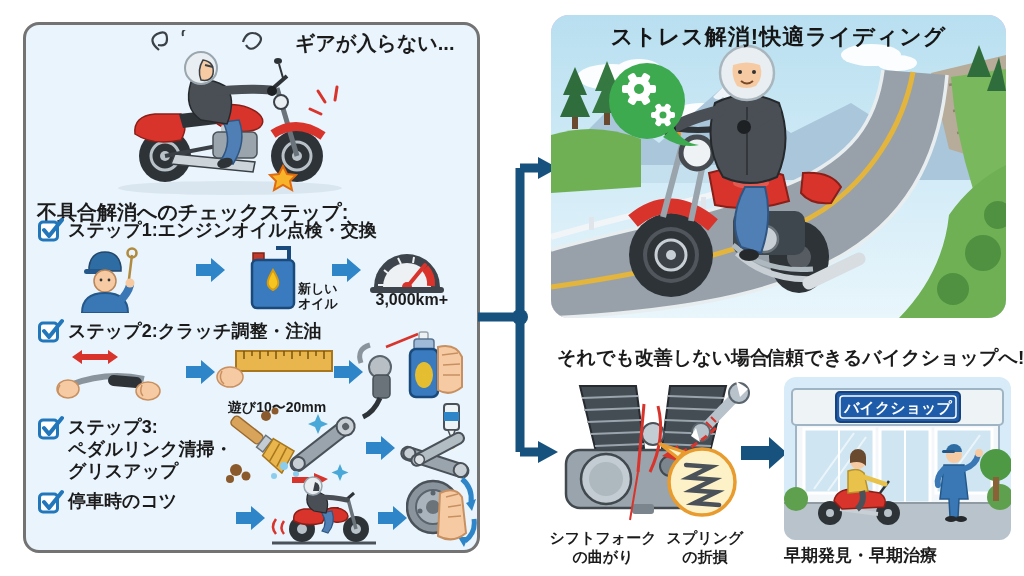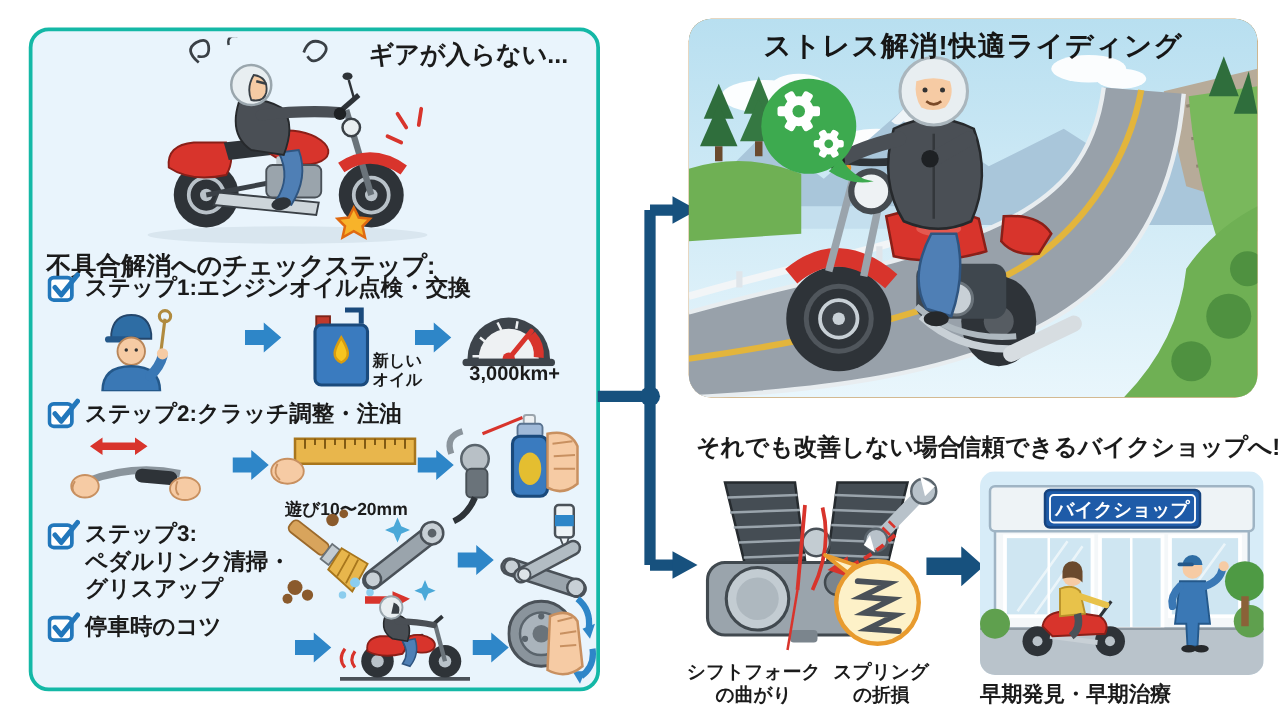--- a/index.html
+++ b/index.html
@@ -2,30 +2,30 @@
 <html><head>
 <meta charset="utf-8">
 <style>
   *{margin:0;padding:0;box-sizing:border-box}
   html,body{width:1024px;height:576px}
   body{position:relative;background:#ffffff;overflow:hidden;
        font-family:"Liberation Sans","DejaVu Sans",sans-serif;
        font-weight:700;color:#1b1b1b}
   .abs{position:absolute}
   .left-panel{left:23px;top:22px;width:457px;height:531px;background:#e9f4fc;
-              border:3px solid #14b8a6;border-radius:16px}
+              border:3px solid #737373;border-radius:16px}
   .caption{font-size:20px;white-space:nowrap}
   .heading{font-size:20px;white-space:nowrap}
   .step-label{font-size:18px;white-space:nowrap}
   .step-lines span{display:block;font-size:18px;line-height:22px;white-space:nowrap}
   .small-note{font-size:13px;line-height:15px;text-align:left}
   .mid-note{font-size:14px;text-align:center;white-space:nowrap}
   .gauge-label{font-size:16px;text-align:right}
   .ride-scene{left:551px;top:15px;width:455px;height:303px;border-radius:18px;
-              overflow:hidden;background:#a16207}
+              overflow:hidden;background:#f0abfc}
   .scene-title{position:absolute;left:0;top:7px;width:100%;text-align:center;
                font-size:22px;color:#161616;letter-spacing:1px}
   .sub-heading{font-size:19px;white-space:nowrap}
   .fig-label{text-align:center}
   .fig-label span{display:block;font-size:15px;line-height:19px;white-space:nowrap}
   .shop-figure{left:784px;top:377px;width:227px;height:163px;border-radius:12px;overflow:hidden}
   .shop-caption{font-size:17px;text-align:left;white-space:nowrap}
 </style>
 </head>
 <body>

